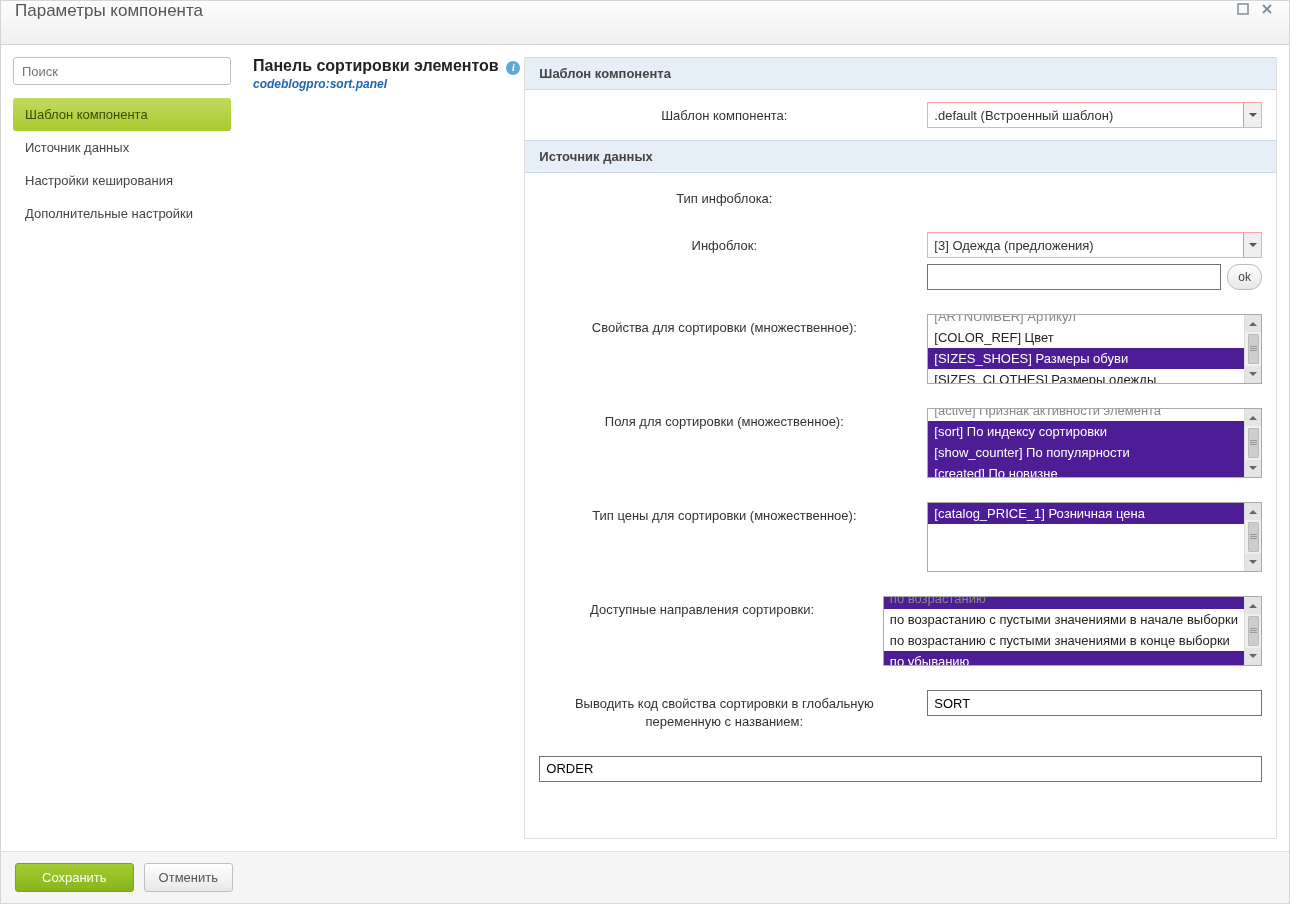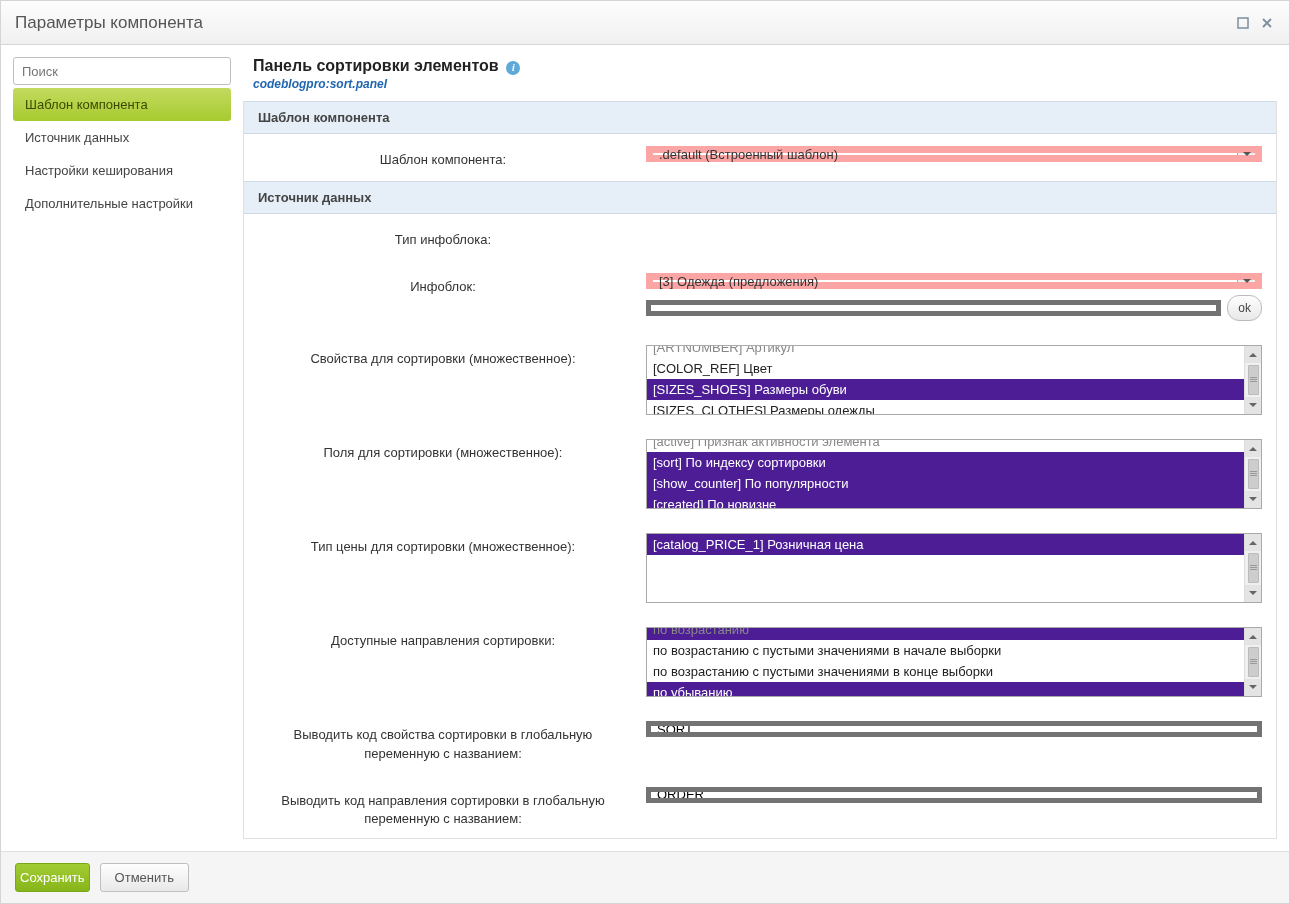--- a/index.html
+++ b/index.html
@@ -15,21 +15,20 @@
   display: flex;
   flex-direction: column;
   background: #fff;
   border: 1px solid #d5d5d5;
 }
 .titlebar {
   height: 44px;
   background: linear-gradient(#fdfdfd,#f0f0f0);
   border-bottom: 1px solid #d5d5d5;
   display: flex;
-  align-items: center;
   padding: 0 14px;
 }
 .titlebar h1 {
   font-size: 17px;
   font-weight: normal;
   color: #555;
   flex: 1;
 }
 .titlebar .win-ctrl {
   width: 16px; height: 16px;
@@ -51,40 +50,40 @@
   flex-shrink: 0;
 }
 .search-box {
   width: 100%;
   height: 28px;
   border: 1px solid #bfbfbf;
   border-radius: 3px;
   padding: 0 8px;
   font-size: 13px;
   color: #555;
-  margin-bottom: 3px;
+  margin-bottom: 13px;
   background: #fff;
 }
 .sidebar-nav { list-style: none; }
 .sidebar-nav li {
   padding: 9px 12px;
   font-size: 13px;
   color: #444;
   cursor: pointer;
 }
 .sidebar-nav li.active {
   background: #b0d237;
   background: linear-gradient(#c3da5f,#a6cb2f);
   border-radius: 3px;
   color: #3a4a00;
 }
 .main {
   flex: 1;
   display: flex;
-  flex-direction: column;
+  flex-direction: row;
   overflow: hidden;
   position: relative;
 }
 .page-header { padding: 0 4px 10px 10px; }
 .page-header h2 {
   font-size: 16px;
   font-weight: bold;
   color: #222;
   display: inline-block;
 }
@@ -134,22 +133,22 @@
   text-align: center;
   padding-right: 18px;
   padding-top: 5px;
   color: #333;
   font-size: 13px;
   line-height: 1.4;
 }
 .form-control { flex: 1; }
 .select-box {
   width: 100%;
-  height: 16px;
-  border: 7px solid #fca5a5;
+  height: 26px;
+  border: 1px solid #fca5a5;
   background: #fff;
   display: flex;
   align-items: center;
   padding: 0 6px;
   font-size: 13px;
   position: relative;
 }
 .select-box .arrow {
   position: absolute;
   right: 0; top: 0; bottom: 0;
@@ -159,22 +158,22 @@
   display: flex; align-items: center; justify-content: center;
 }
 .select-box .arrow::after {
   content: "";
   border: 4px solid transparent;
   border-top-color: #555;
   margin-top: 4px;
 }
 .input-box {
   width: 100%;
-  height: 16px;
-  border: 5px solid #737373;
+  height: 26px;
+  border: 1px solid #737373;
   padding: 0 6px;
   font-size: 13px;
 }
 .ok-btn {
   display: inline-block;
   height: 26px;
   padding: 0 10px;
   border: 1px solid #bbb;
   background: linear-gradient(#fefefe,#e8e8e8);
   border-radius: 12px;
@@ -245,21 +244,21 @@
   border-top: 1px solid #e0e0e0;
   display: flex;
   align-items: center;
   padding: 0 14px;
   gap: 10px;
 }
 .btn-primary {
   background: linear-gradient(#a3cc33,#86b51a);
   border: 1px solid #7ba617;
   color: #fff;
-  padding: 6px 4px;
+  padding: 6px 26px;
   border-radius: 3px;
   font-size: 13px;
   cursor: pointer;
 }
 .btn-secondary {
   background: linear-gradient(#fefefe,#e8e8e8);
   border: 1px solid #bfbfbf;
   color: #555;
   padding: 6px 14px;
   border-radius: 3px;
@@ -413,21 +412,20 @@
         </div>
 
         <div class="form-row">
           <div class="form-label">Выводить код свойства сортировки в глобальную переменную с названием:</div>
           <div class="form-control">
             <input class="input-box" value="SORT" style="">
           </div>
         </div>
 
         <div class="form-row">
-          <div class="form-label">Выводить код направления сортировки в глобальную переменную с названием:</div>
           <div class="form-control">
             <input class="input-box" value="ORDER" style="">
           </div>
         </div>
 
       </div>
     </div>
   </div>
 
   <div class="footer">

